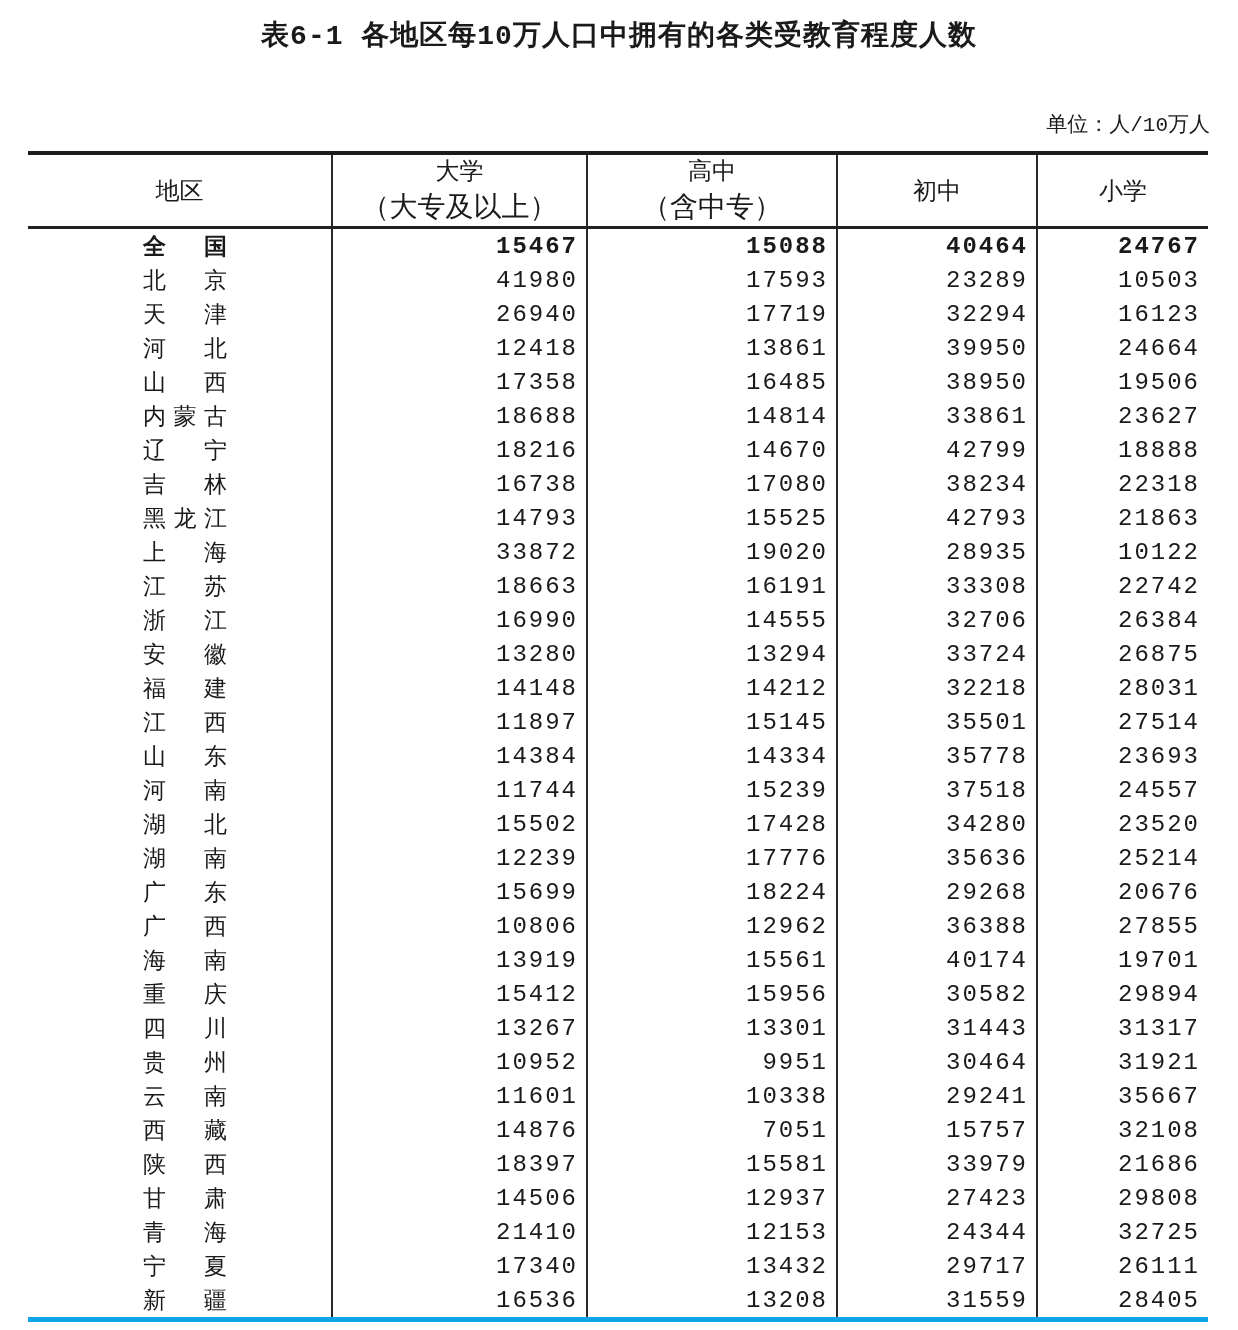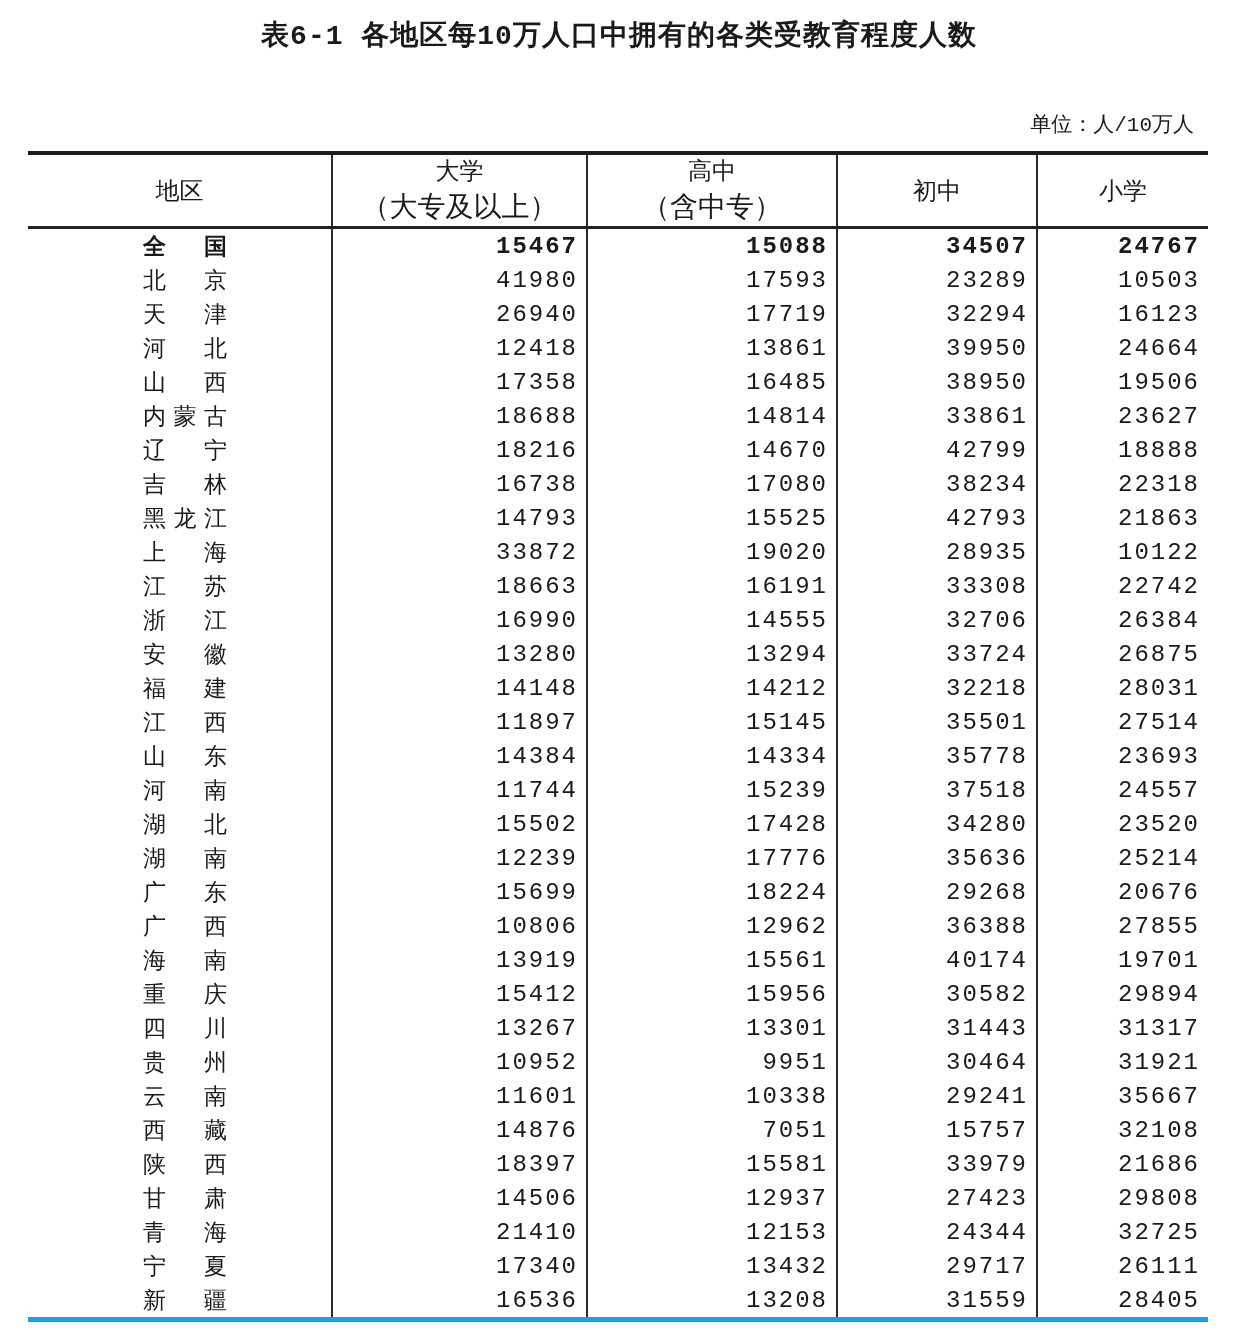--- a/index.html
+++ b/index.html
@@ -18,21 +18,21 @@
   }
   .title {
     padding-top: 16px;
     font-size: 28px;
     font-weight: bold;
     text-align: center;
     letter-spacing: 1px;
   }
   .unit-note {
     margin-top: 56px;
-    padding-right: 44px;
+    padding-right: 28px;
     text-align: right;
     font-size: 21px;
   }
   table.stats {
     margin: 13px 0 0 28px;
     width: 1180px;
     border-collapse: collapse;
     table-layout: fixed;
     border-top: 4px solid #1c1c1c;
     border-bottom: 5px solid #0ea5e9;
@@ -122,21 +122,21 @@
       </tr>
     </thead>
     <tbody>
         <tr class="bold">
           <td class="c0"><span class="region-name">
               <span>全</span>
               <span>国</span>
             </span></td>
           <td class="c1 num">15467</td>
           <td class="c2 num">15088</td>
-          <td class="c3 num">34507</td>
+          <td class="c3 num">40464</td>
           <td class="c4 num">24767</td>
         </tr>
         <tr>
           <td class="c0"><span class="region-name">
               <span>北</span>
               <span>京</span>
             </span></td>
           <td class="c1 num">41980</td>
           <td class="c2 num">17593</td>
           <td class="c3 num">23289</td>

